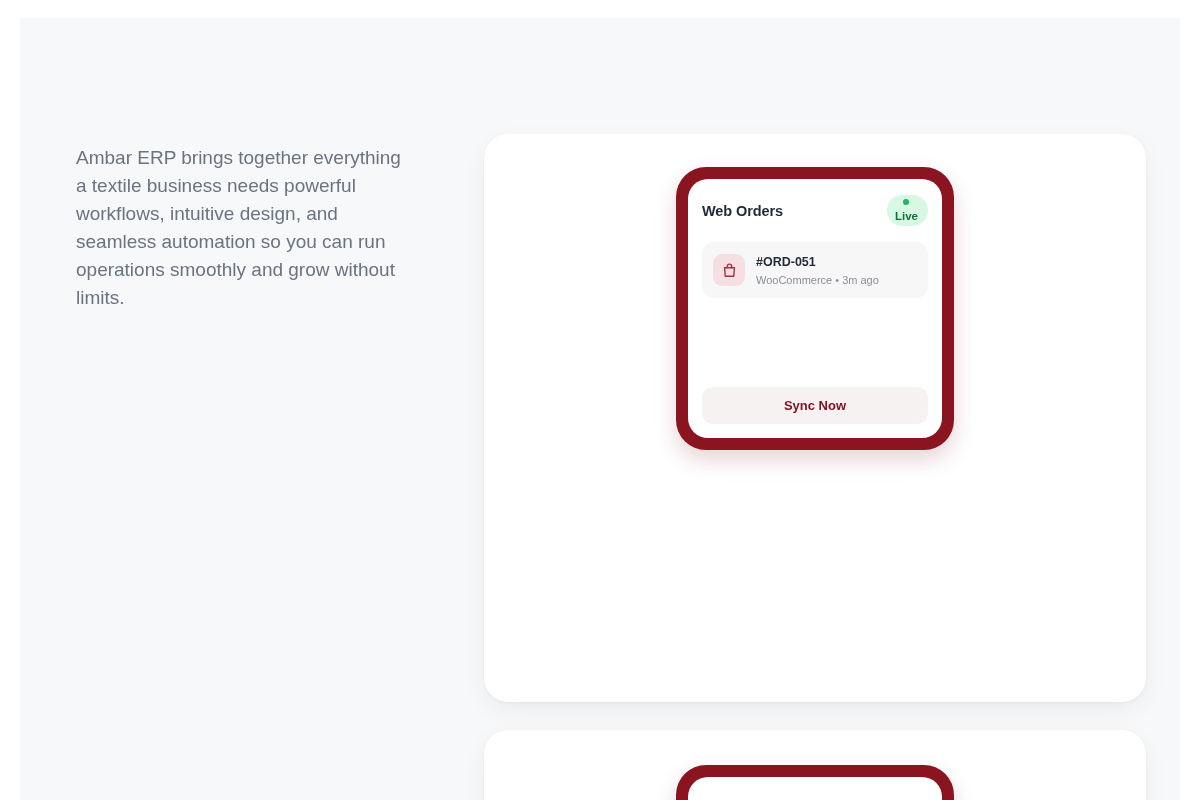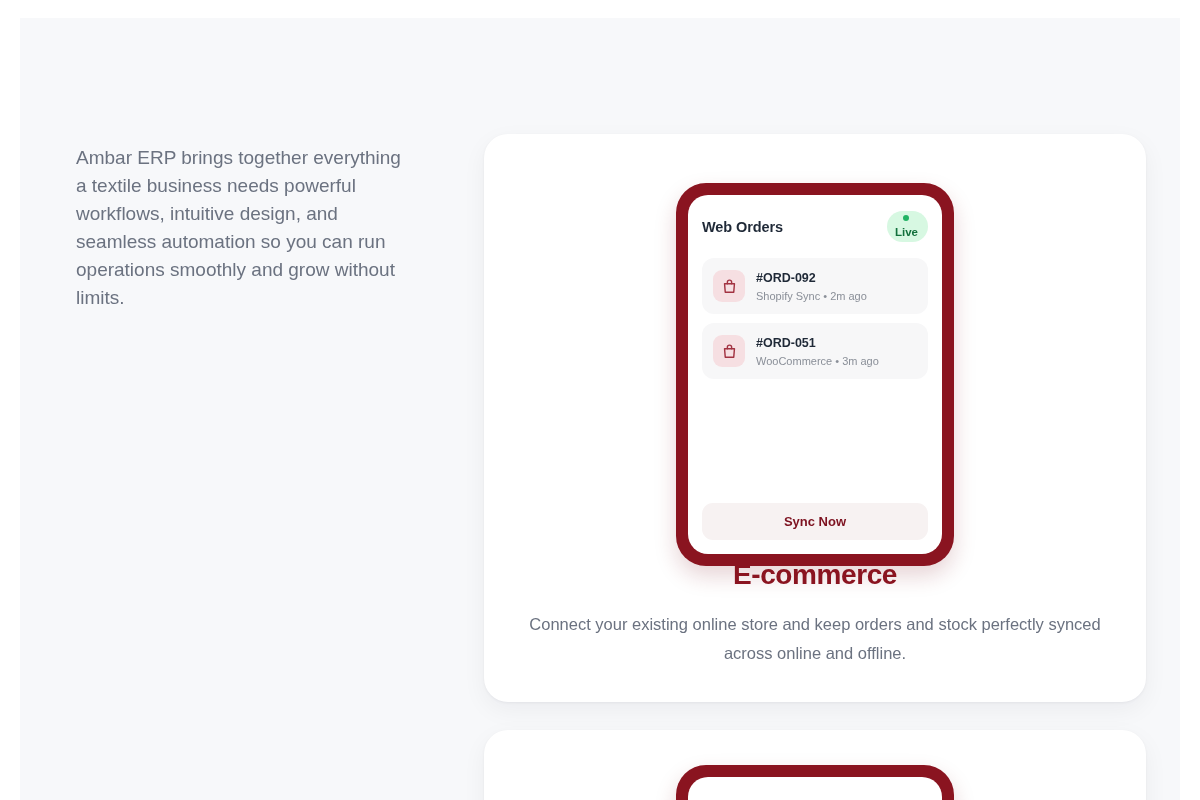--- a/index.html
+++ b/index.html
@@ -72,21 +72,21 @@
   .phone {
     position: relative;
     margin: 0 auto;
     width: 278px;
     background: #8c1515;
     background: #8a1420;
     border-radius: 30px;
     padding: 12px;
     box-shadow: 0 10px 22px rgba(122,19,28,0.18);
   }
-  .phone-one { top: 49px; height: 383px; }
+  .phone-one { top: 33px; height: 283px; }
   .phone-two { top: 35px; height: 300px; }
 
   .phone-screen {
     background: #ffffff;
     border-radius: 20px;
     width: 100%;
     height: 100%;
     padding: 16px 14px 14px 14px;
     display: flex;
     flex-direction: column;
@@ -222,56 +222,40 @@
         <div class="phone-screen">
 
           <div class="screen-head">
             <span class="screen-title">Web Orders</span>
             <span class="live-badge">
               <span class="live-dot"></span>
               <span>Live</span>
             </span>
           </div>
 
-          <div class="order-row">
-            <span class="order-icon">
-              <svg width="17" height="17" viewBox="0 0 24 24" fill="none" stroke="#a23241" stroke-width="2" stroke-linecap="round" stroke-linejoin="round">
-                <path d="M5 8h14l-1 12H6L5 8z"></path>
-                <path d="M9 8V6a3 3 0 0 1 6 0v2"></path>
-              </svg>
-            </span>
-            <span class="order-text">
-              <span class="order-id">#ORD-092</span>
-              <span class="order-meta">Shopify Sync • 2m ago</span>
-            </span>
-          </div>
 
           <div class="order-row">
             <span class="order-icon">
               <svg width="17" height="17" viewBox="0 0 24 24" fill="none" stroke="#a23241" stroke-width="2" stroke-linecap="round" stroke-linejoin="round">
                 <path d="M5 8h14l-1 12H6L5 8z"></path>
                 <path d="M9 8V6a3 3 0 0 1 6 0v2"></path>
               </svg>
             </span>
             <span class="order-text">
               <span class="order-id">#ORD-051</span>
               <span class="order-meta">WooCommerce • 3m ago</span>
             </span>
           </div>
 
           <div class="screen-spacer"></div>
 
           <button class="sync-btn">Sync Now</button>
         </div>
       </div>
 
-      <div class="card-caption">
-        <div class="caption-title">E-commerce</div>
-        <div class="caption-desc">Connect your existing online store and keep orders and stock perfectly synced across online and offline.</div>
-      </div>
 
     </div>
 
     <div class="feature-card card-two">
       <div class="phone phone-two">
         <div class="phone-screen">
           
         </div>
       </div>
     </div>

